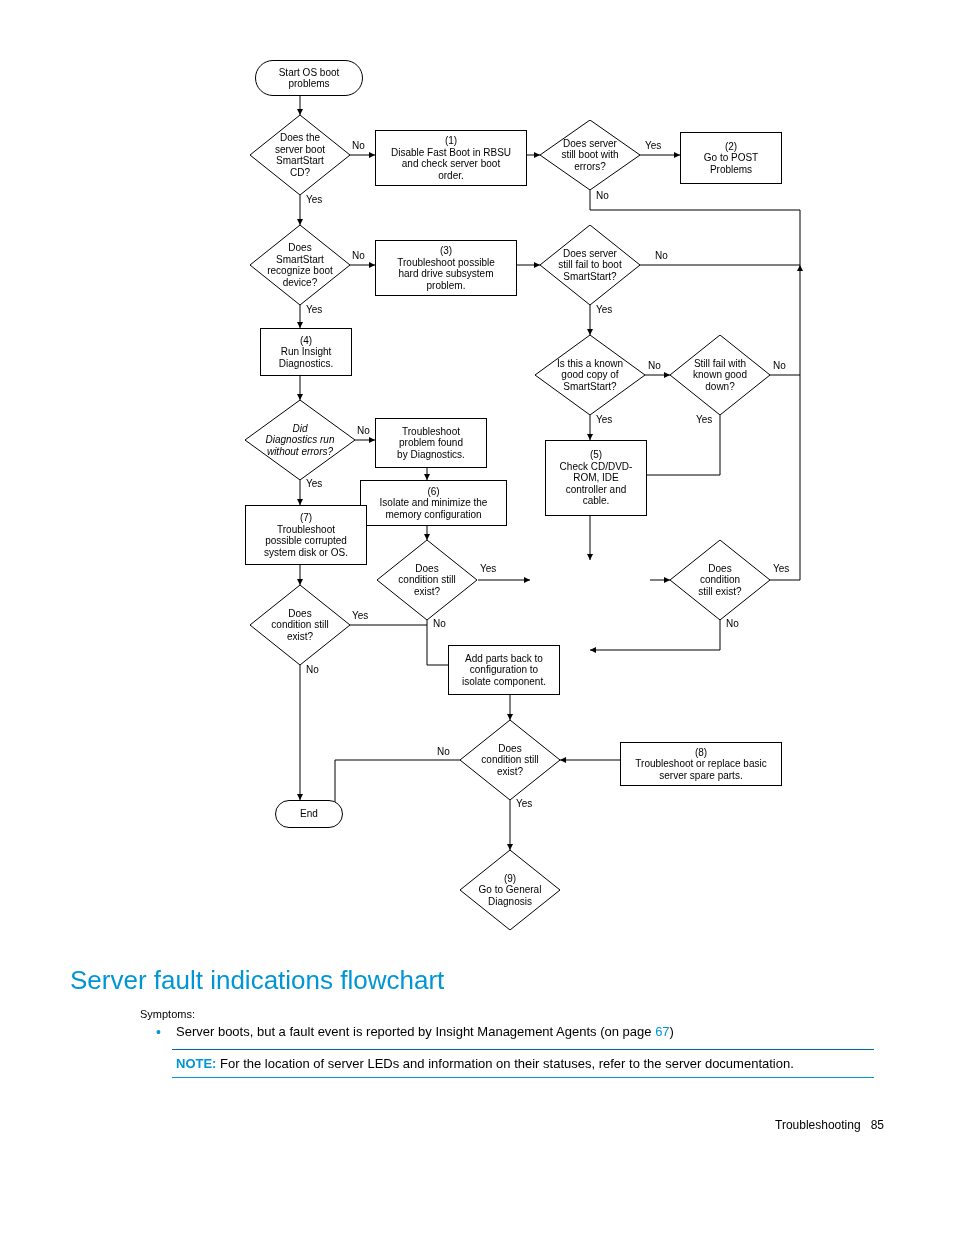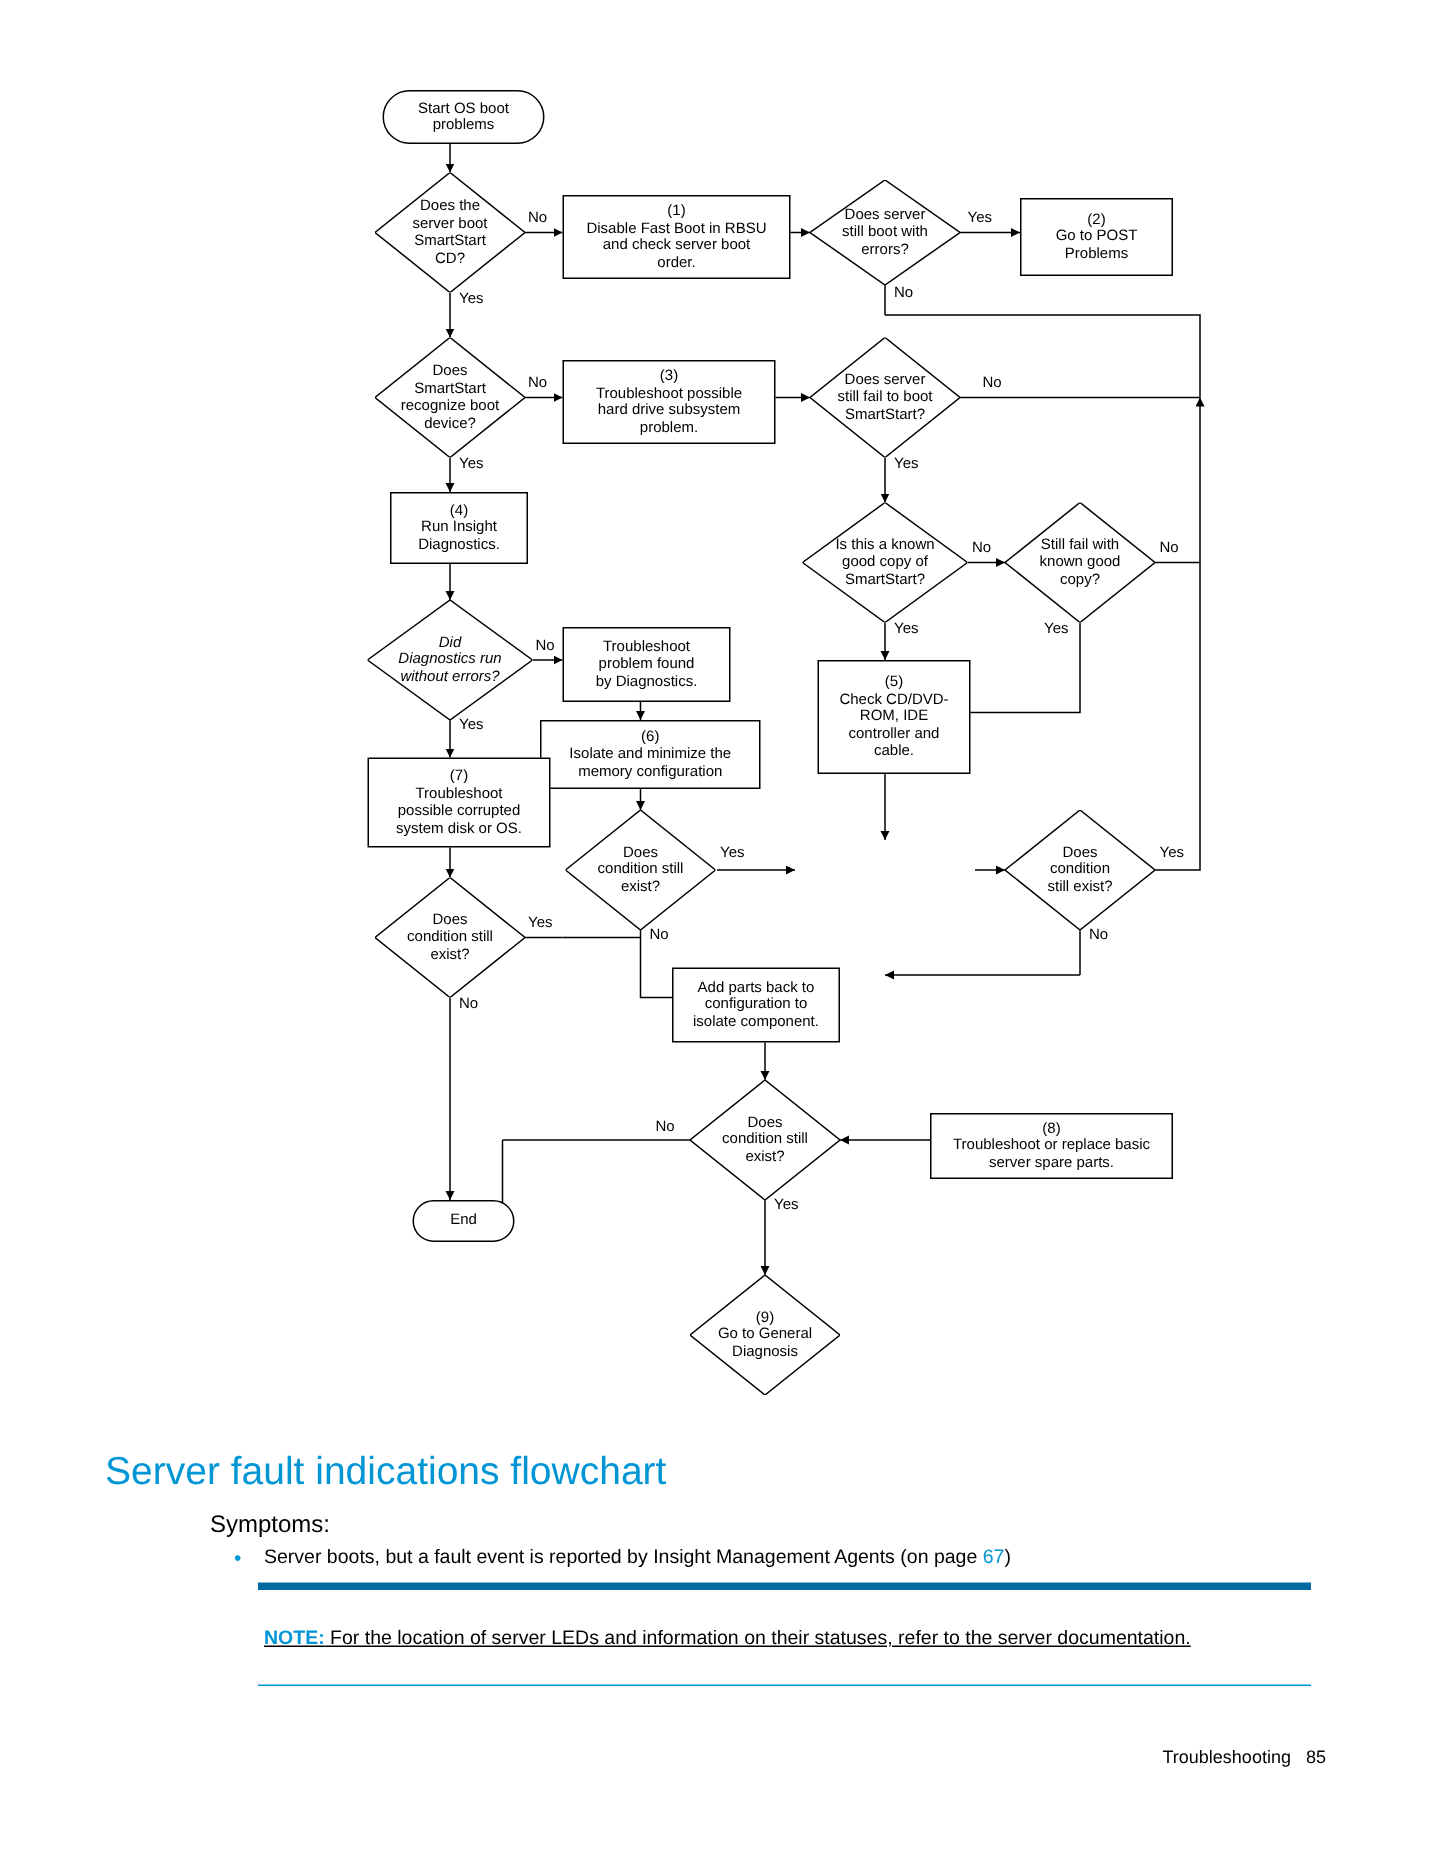--- a/index.html
+++ b/index.html
@@ -65,36 +65,35 @@
   }
   svg.lines { position: absolute; inset: 0; z-index: 1; }
   h2.heading {
     font-family: "Trebuchet MS", "Segoe UI", Arial, sans-serif;
     font-weight: normal;
     color: #0096d6;
     font-size: 26px;
     margin: 25px 0 12px 0;
   }
   .body-text { margin-left: 70px; margin-right: 10px; }
-  .body-text p { margin: 0 0; font-size: 16px; }
+  .body-text p { margin: 0 0; font-size: 11px; }
   ul.bullets { margin: 4px 0 8px 0; padding-left: 32px; }
   ul.bullets li { margin: 4px 0; list-style: none; position: relative; padding-left: 4px; }
   ul.bullets li::before {
     content: "•";
     color: #0096d6;
     position: absolute;
     left: -16px;
     font-size: 14px;
   }
   .note-box {
-    border-top: 5px solid #0369a1;
+    border-top: 1px solid #0369a1;
     border-bottom: 1px solid #0096d6;
-    padding: 24px 4px;
+    padding: 6px 4px;
     margin: 10px 0 0 32px;
-    text-decoration: underline;
   }
   .note-label { font-weight: bold; color: #0096d6; }
   .pagelink { color: #0096d6; }
   .footer {
     text-align: right;
     margin-top: 40px;
     font-size: 12px;
   }
 </style>
 </head>
@@ -263,21 +262,21 @@
 </div>
 <span class="lbl" style="left:488px; top:300px;">No</span>
 <span class="lbl" style="left:436px; top:354px;">Yes</span>
 
 <div class="dec" style="left:510px; top:275px; width:100px; height:80px;">
   <svg viewBox="0 0 100 80">
         <polygon points="50,0 100,40 50,80 0,40" fill="#fff" stroke="#000"></polygon>
       </svg>
   <div class="dtext" style="white-space:pre-line;">Still fail with
 known good
-copy?</div>
+down?</div>
 </div>
 <span class="lbl" style="left:613px; top:300px;">No</span>
 <span class="lbl" style="left:536px; top:354px;">Yes</span>
 
 <div class="dec" style="left:85px; top:340px; width:110px; height:80px;">
   <svg viewBox="0 0 110 80">
         <polygon points="55,0 110,40 55,80 0,40" fill="#fff" stroke="#000"></polygon>
       </svg>
   <div class="dtext" style="white-space:pre-line;font-style:italic;">Did
 Diagnostics run

